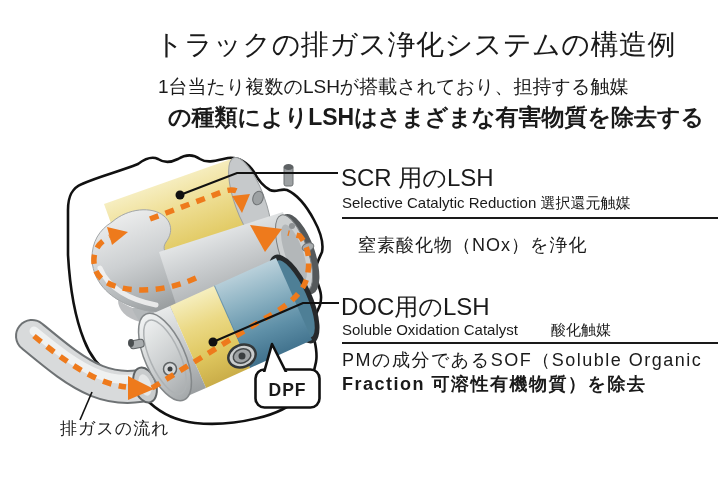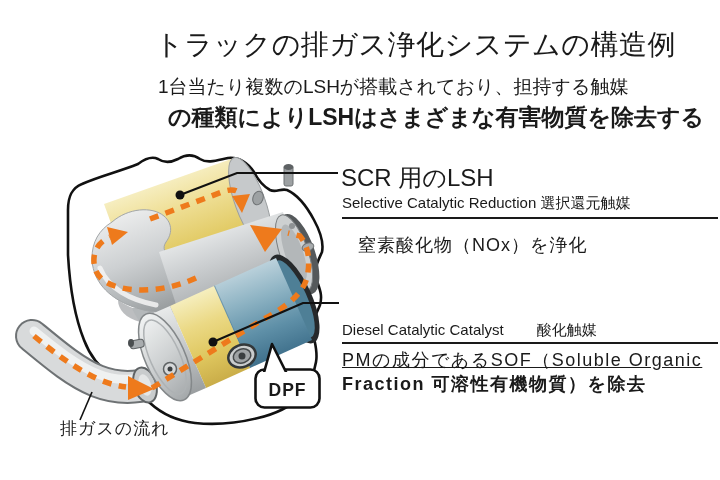--- a/index.html
+++ b/index.html
@@ -11,21 +11,21 @@
   .sub2{left:168px;top:102px;font-size:23px;font-weight:700;}
   .scr-heading{left:341px;top:162px;font-size:24px;font-weight:500;}
   .scr-sub{left:342px;top:194px;font-size:15px;font-weight:500;}
   .rule{position:absolute;height:2px;background:#1a1a1a;width:376px;left:342px;}
   .scr-rule{top:217px;}
   .scr-desc{left:342px;top:233px;font-size:18px;font-weight:500;letter-spacing:1px;margin-left:16px;}
   .doc-heading{left:341px;top:291px;font-size:24px;font-weight:500;}
   .doc-sub{left:342px;top:321px;font-size:15px;font-weight:500;}
   .doc-sub .gap{margin-left:33px;text-align:center;}
   .doc-rule{top:342px;}
-  .doc-desc1{left:342px;top:348px;font-size:18px;font-weight:500;letter-spacing:1.5px;text-decoration:underline;}
+  .doc-desc1{left:342px;top:348px;font-size:18px;font-weight:500;letter-spacing:1.5px;}
   .doc-desc2{left:342px;top:372px;font-size:18px;font-weight:700;letter-spacing:1.5px;}
   .exhaust-label{left:33px;top:417px;font-size:17px;font-weight:500;letter-spacing:1px;margin-left:27px;}
   svg{position:absolute;left:0;top:0;}
 </style>
 </head>
 <body>
 
 <div class="stage">
 
   <svg width="720" height="480" viewBox="0 0 720 480">
@@ -169,21 +169,22 @@
 
   <div class="abs title">トラックの排ガス浄化システムの構造例</div>
   <div class="abs sub1">1台当たり複数のLSHが搭載されており、担持する触媒</div>
   <div class="abs sub2">の種類によりLSHはさまざまな有害物質を除去する</div>
 
   <div class="abs scr-sub">Selective Catalytic Reduction 選択還元触媒</div>
   <div class="abs scr-heading">SCR 用のLSH</div>
   <div class="rule scr-rule"></div>
   <div class="abs scr-desc">窒素酸化物（NOx）を浄化</div>
 
+  <div class="abs doc-heading">DOC用のLSH</div>
   <div class="abs doc-sub">
-    <span>Diesel Catalytic Catalyst</span><span class="gap">酸化触媒</span>
+    <span>Soluble Oxidation Catalyst</span><span class="gap">酸化触媒</span>
   </div>
   <div class="rule doc-rule"></div>
   <div class="abs doc-desc1">PMの成分であるSOF（Soluble Organic</div>
   <div class="abs doc-desc2">Fraction 可溶性有機物質）を除去</div>
 
   <div class="abs exhaust-label">排ガスの流れ</div>
 </div>
 
 </body></html>

